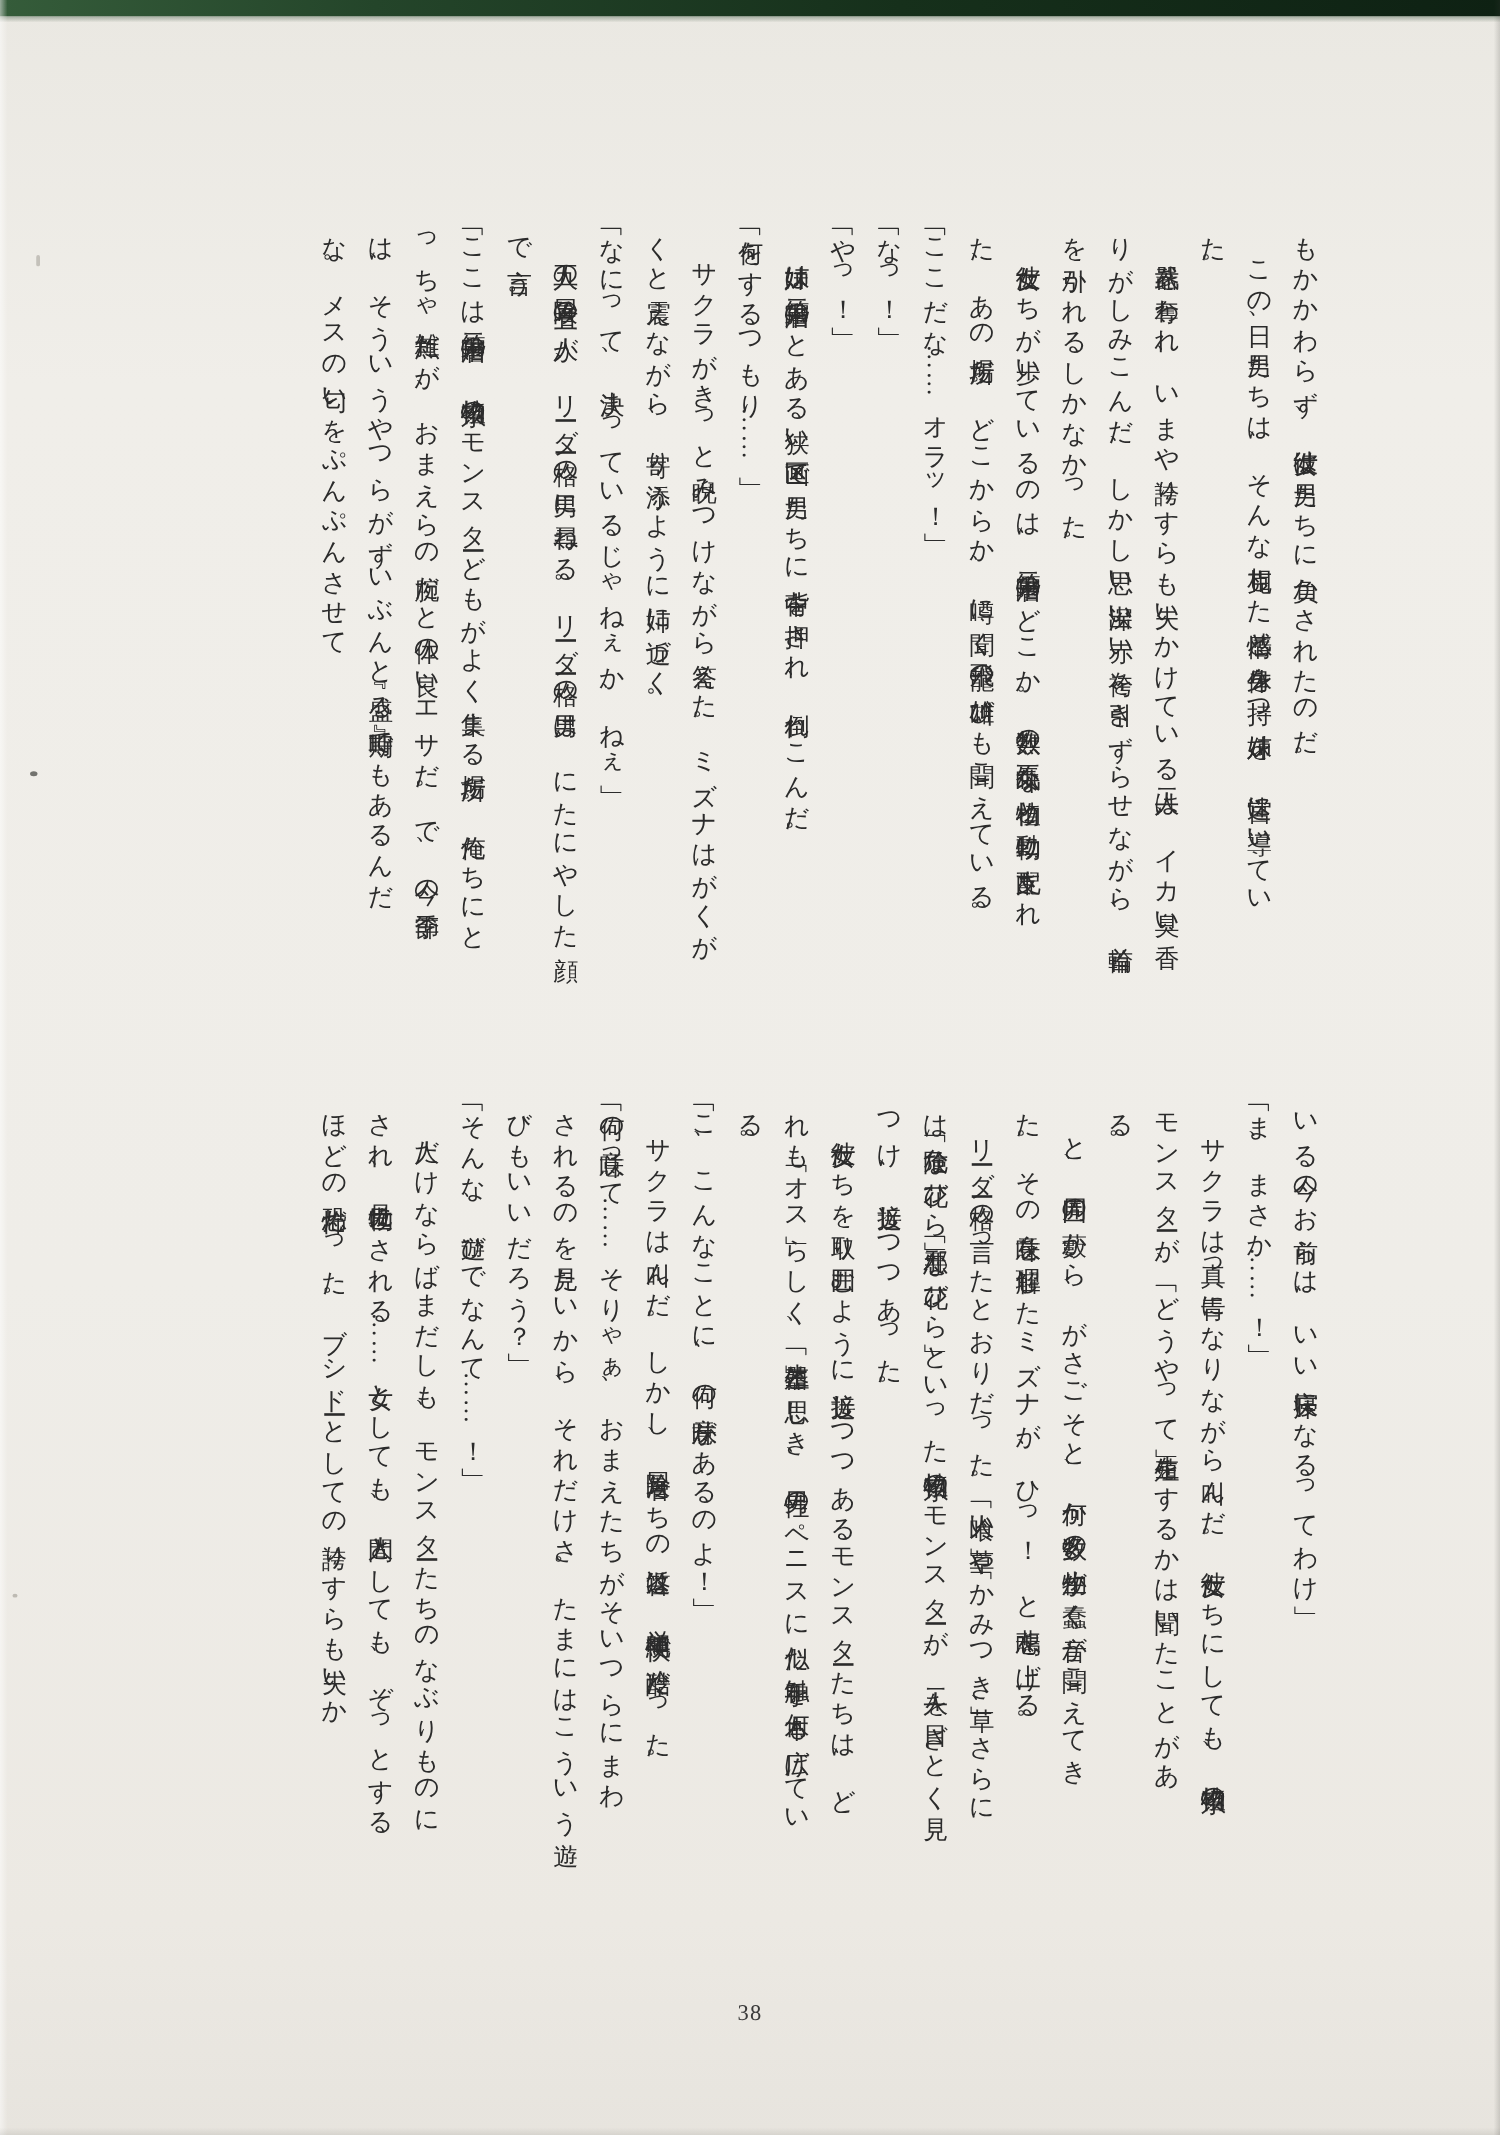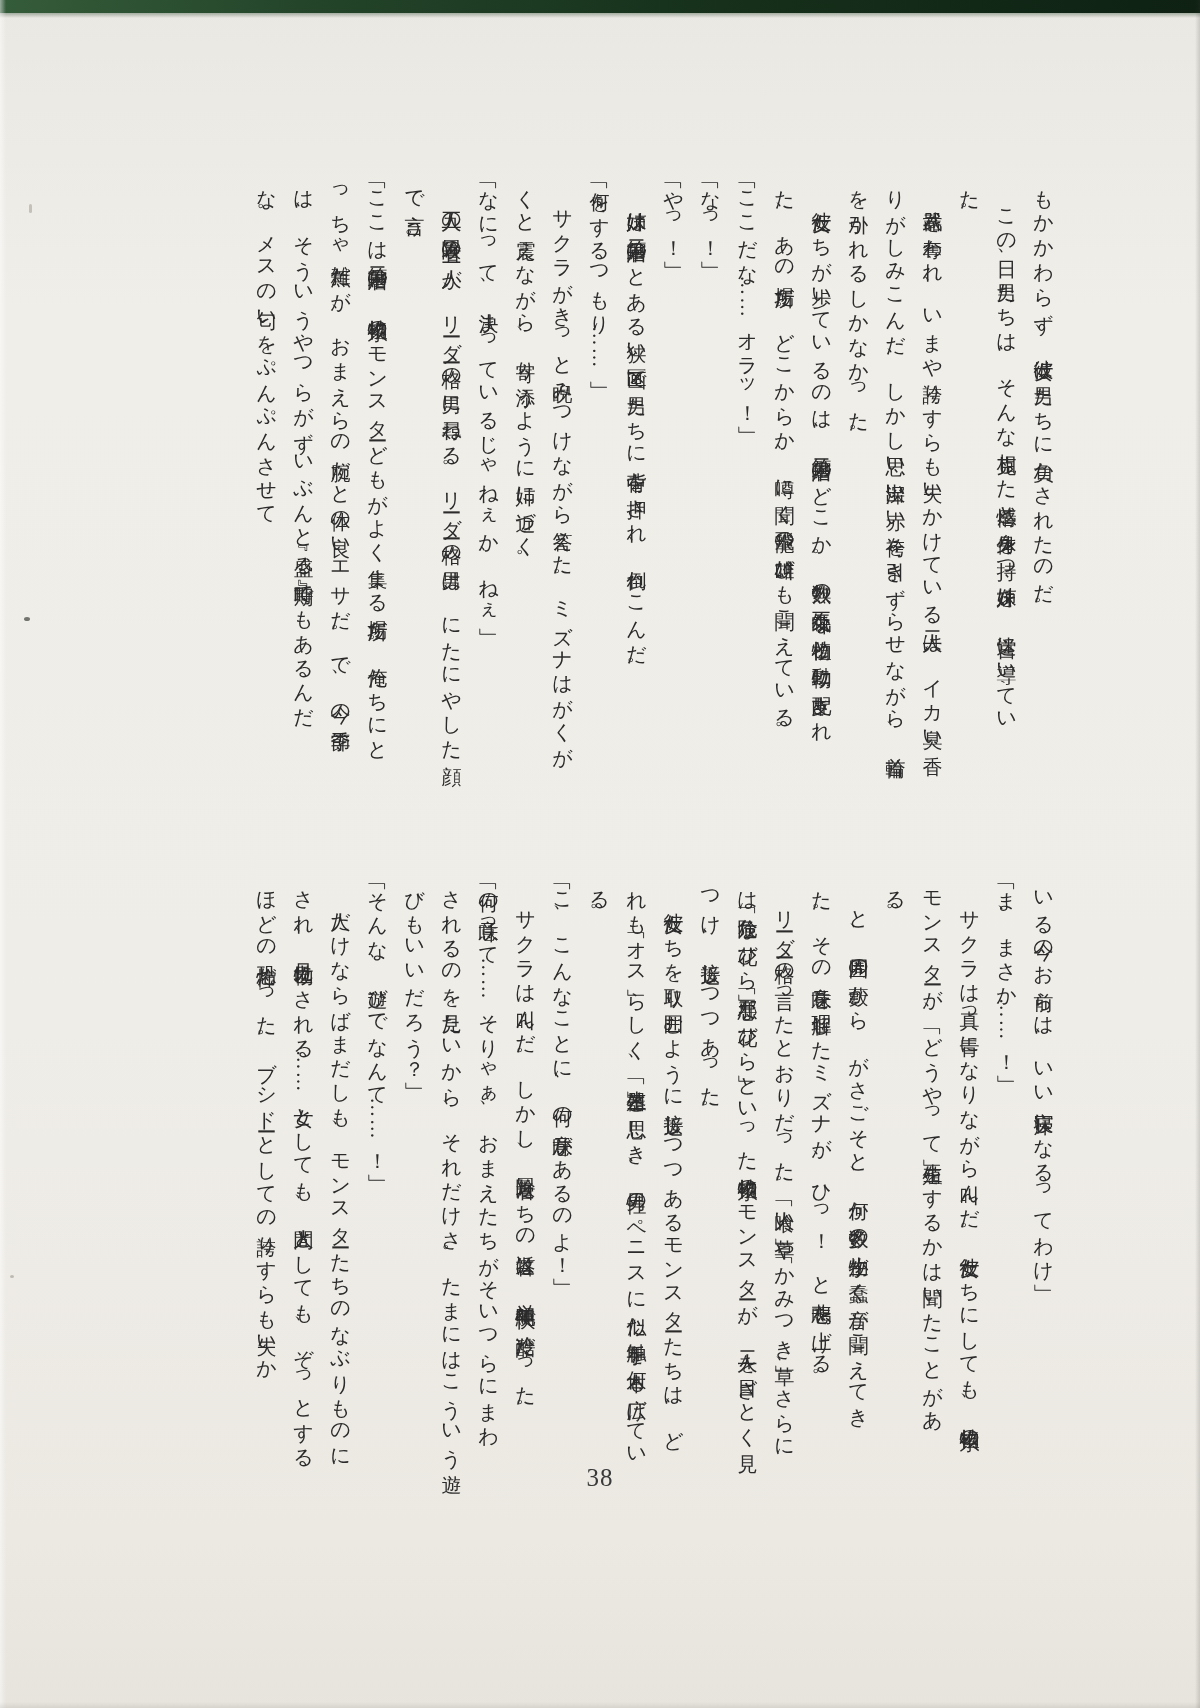--- a/index.html
+++ b/index.html
@@ -71,25 +71,25 @@
   p.para {
     margin: 0;
     padding: 0;
     text-indent: 0;
   }
   p.para.indent {
     text-indent: 1em;
   }
   .page-number {
     position: absolute;
-    top: 1464px;
+    top: 1600px;
     left: 0;
     width: 100%;
     text-align: center;
-    font-size: 25px;
+    font-size: 18px;
     color: #3a3a3a;
     letter-spacing: 1px;
   }
   .speck-a {
     position: absolute;
     left: 24px; top: 617px;
     width: 6px; height: 4px;
     background: #4a4a46;
     border-radius: 50%;
     opacity: 0.75;

